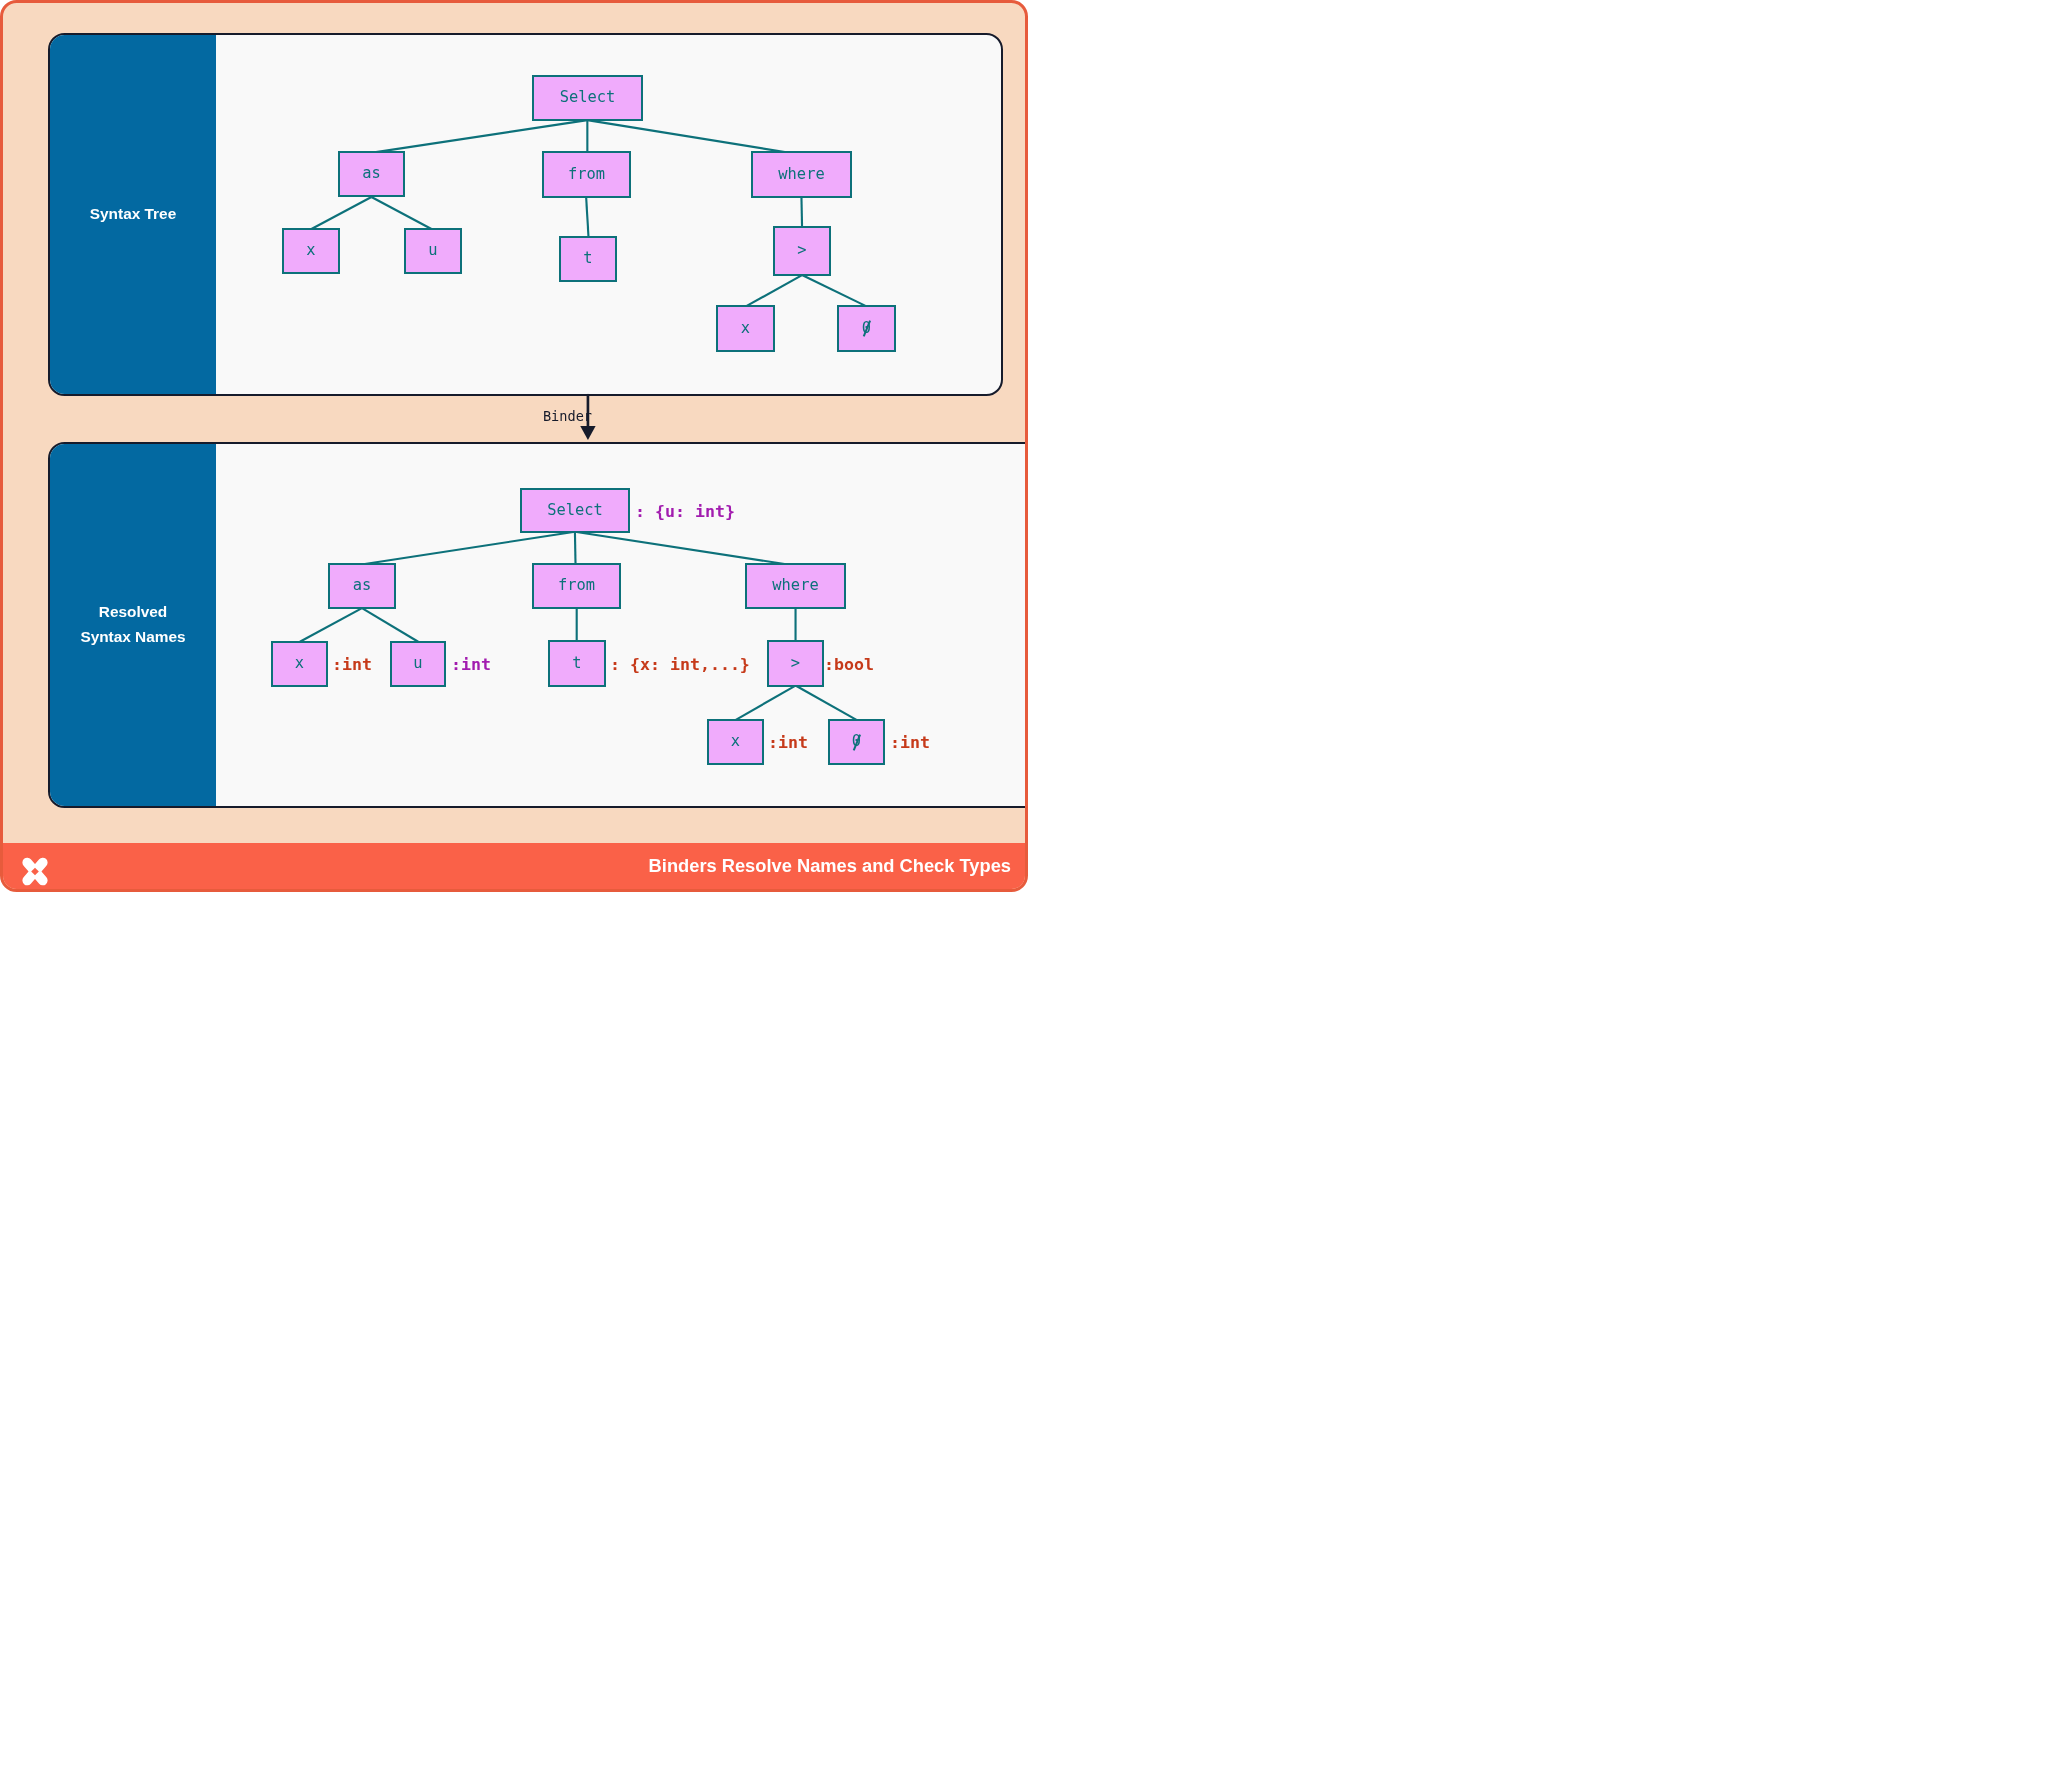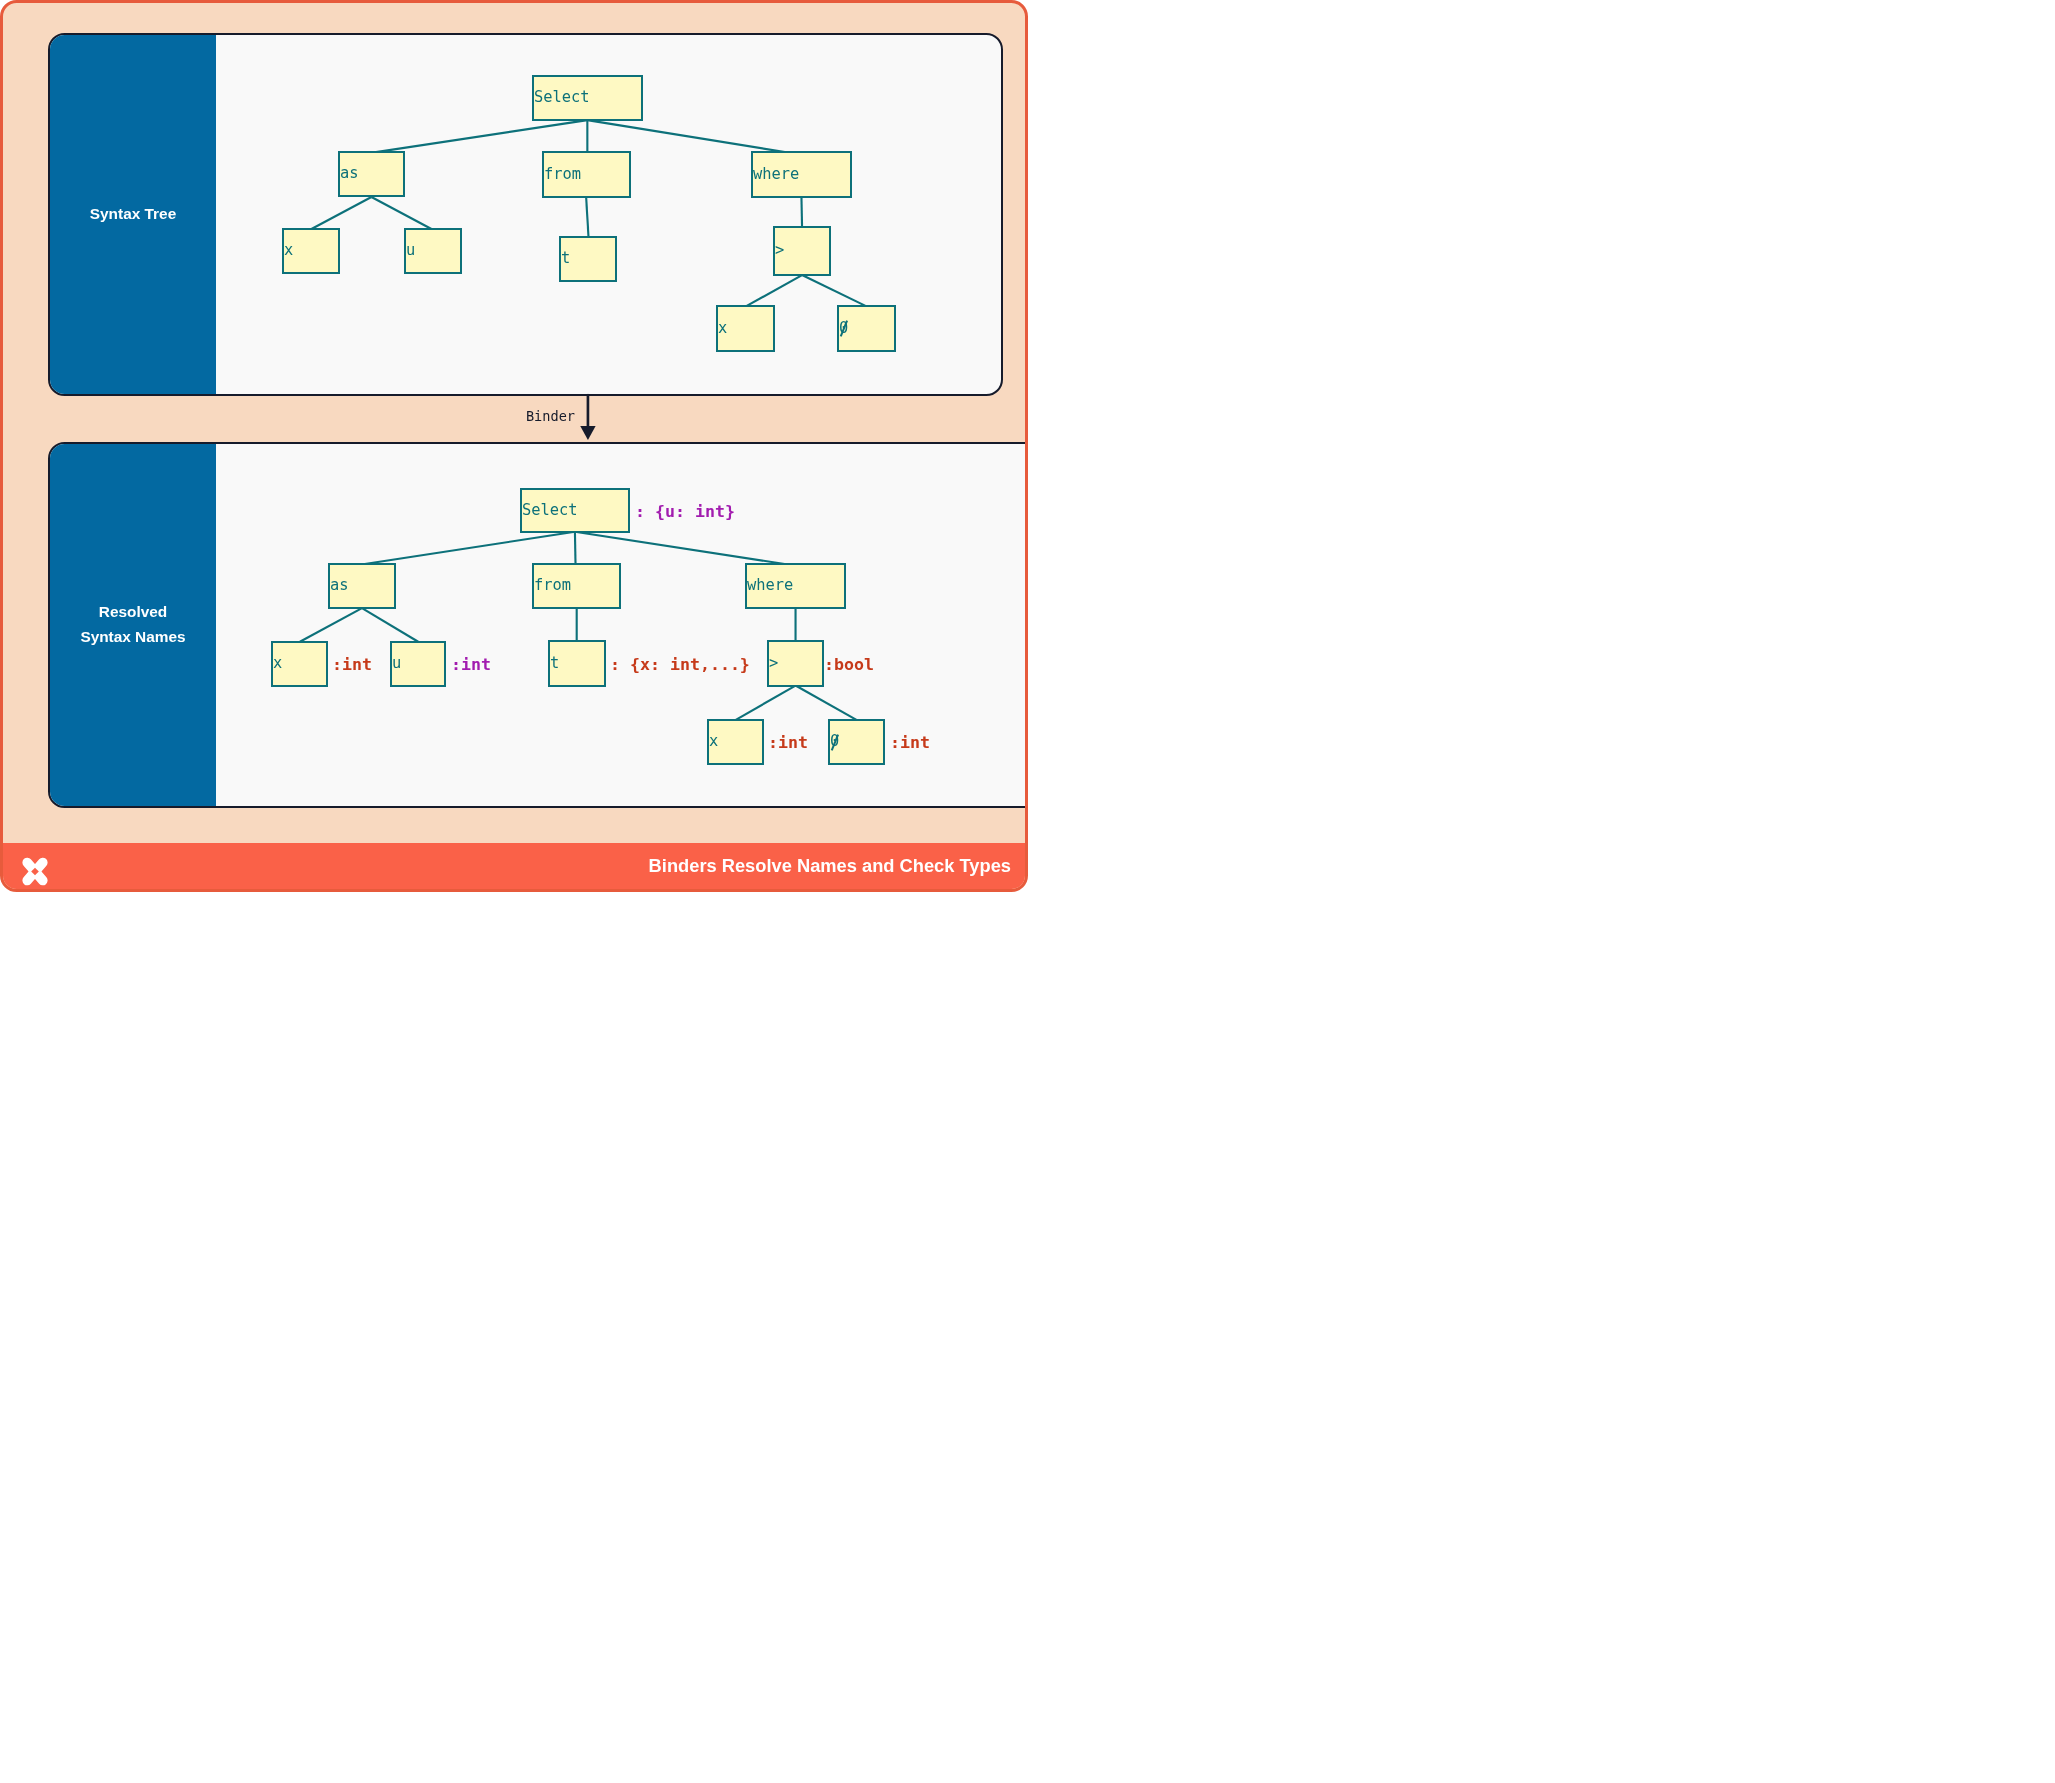--- a/index.html
+++ b/index.html
@@ -30,22 +30,22 @@
   .sidebar{
     position:absolute;left:0;top:0;bottom:0;width:166px;background:#0369a1;
     display:flex;flex-direction:column;align-items:center;justify-content:center;
   }
   .sidebar-label{
     color:#ffffff;font-size:15.4px;font-weight:700;text-align:center;line-height:1.6;
   }
   .lines{position:absolute;inset:0;pointer-events:none;}
   .nodes-layer{position:absolute;inset:0;}
   .node{
-    position:absolute;box-sizing:border-box;background:#fef9c3;
-    border:2.4px solid #0D717A;display:flex;align-items:center;justify-content:flex-start;
+    position:absolute;box-sizing:border-box;background:#f0abfc;
+    border:2.4px solid #0D717A;display:flex;align-items:center;justify-content:center;
     font-family:"DejaVu Sans Mono",monospace;font-size:15.4px;color:#0D717A;
   }
   .node .lbl{position:relative;line-height:1;}
   .node.zero .lbl::after{
     content:"";position:absolute;left:46%;top:-4%;width:1.5px;height:108%;
     background:#0D717A;transform:rotate(22deg);
   }
   .ann{
     position:absolute;transform:translateY(-50%);white-space:pre;
     font-family:"DejaVu Sans Mono",monospace;font-size:16.6px;font-weight:700;
@@ -186,15 +186,15 @@
       <div class="node" style="left: 707px; top: 719px; width: 57px; height: 46px;">
         <span class="lbl">x</span>
       </div>
       <span class="ann red" style="left: 768px; top: 742px;">:int</span>
       <div class="node zero" style="left: 828px; top: 719px; width: 57px; height: 46px;">
         <span class="lbl">0</span>
       </div>
       <span class="ann red" style="left: 890px; top: 742px;">:int</span>
     </div>
 
-  <div class="binder-label" style="right:453px;top:416px;margin-left:12px;">Binder</div>
+  <div class="binder-label" style="right:436px;top:416px;margin-left:12px;">Binder</div>
 </div>
 
 
 </body></html>

